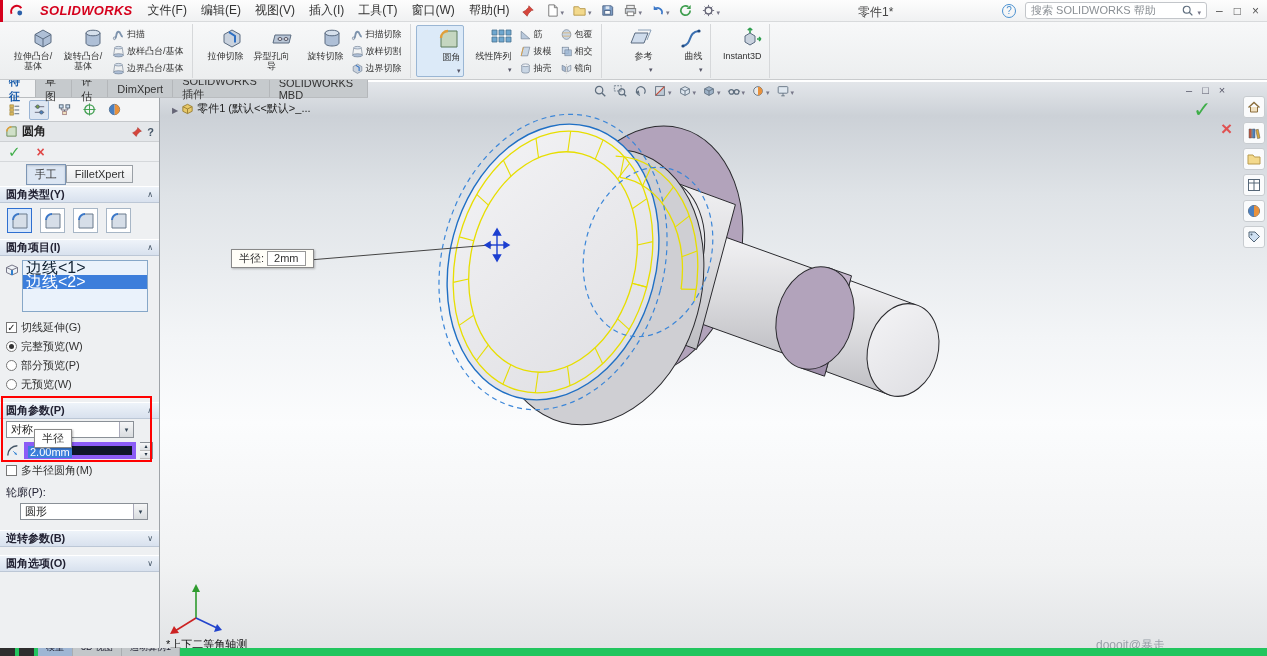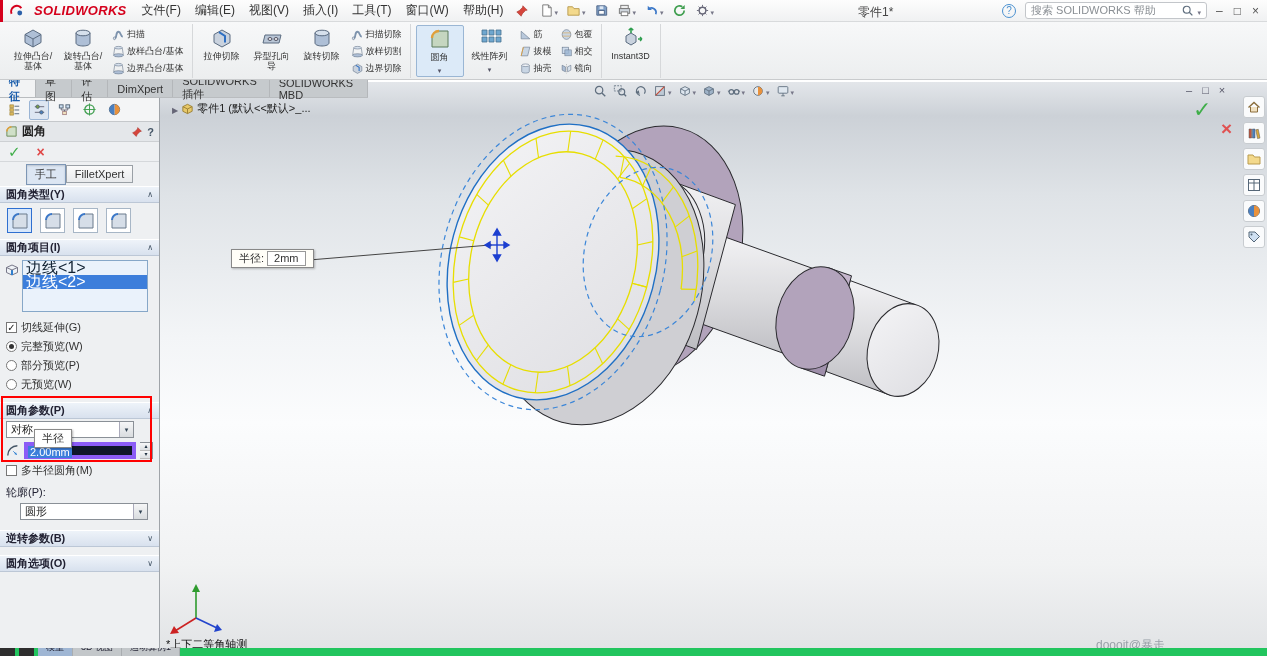--- a/index.html
+++ b/index.html
@@ -2,38 +2,38 @@
 <html><head>
 <meta charset="utf-8">
 <style>
   *{margin:0;padding:0;box-sizing:border-box}
   body{font-family:"Liberation Sans","DejaVu Sans",sans-serif}
   #app{position:relative;width:1267px;height:656px;overflow:hidden;background:#fff;font-size:12px;color:#333}
   .abs{position:absolute}
   
   .titlebar{left:0;top:0;width:1267px;height:22px;background:linear-gradient(#fdfdfd,#f0f1f2);border-bottom:1px solid #d8dadc;display:flex;align-items:center;z-index:30}
   .redstrip{position:absolute;left:0;top:0;width:3px;height:22px;background:#d5001c}
-  .logo{display:flex;align-items:center;gap:11px;padding:0 8px 0 10px}
+  .logo{display:flex;align-items:center;gap:17px;padding:0 8px 0 10px}
   .swtext{color:#d5001c;font-weight:bold;font-style:italic;font-size:13px;letter-spacing:.3px}
   .menus{display:flex}
   .menu{padding:3px 7px}
   .qicons{display:flex;align-items:center;gap:8px;margin-left:10px;color:#667}
   .qi{display:flex;align-items:center;gap:1px}
   .qcaret::after{content:"▾";font-size:7px;color:#778}
   .doctitle{position:absolute;left:858px;top:4px;color:#444}
   .tbright{position:absolute;right:8px;top:2px;display:flex;align-items:center;gap:9px}
   .helpc{width:14px;height:14px;border-radius:50%;border:1px solid #4a90d0;color:#4a90d0;font-size:10px;display:flex;align-items:center;justify-content:center}
   .searchbox{display:flex;align-items:center;gap:4px;border:1px solid #c3c6ca;border-radius:3px;background:#fff;height:17px;padding:0 5px;width:182px}
   .searchbox .stext{color:#8a8f94;font-size:11px;flex:1;white-space:nowrap}
   .wctl{display:flex;gap:11px;color:#555;align-items:center}
   .wctl span{font-size:12px;line-height:1}
   
   .ribbon{left:0;top:22px;width:1267px;height:58px;background:linear-gradient(#f7f8f9,#eceeef);border-bottom:1px solid #c9cbcd;display:flex;align-items:stretch;padding:2px 2px 1px 4px;z-index:25}
   .rgroup{display:flex;align-items:center;padding:0 5px;border-right:1px solid #d6d8da;gap:2px}
-  .rbtn{display:flex;flex-direction:column;align-items:center;border-radius:2px;padding:1px 2px}
+  .rbtn{display:flex;flex-direction:column;align-items:flex-end;border-radius:2px;padding:1px 2px}
   .rbtn.big{width:48px;height:52px}
   .rbtn.active{background:#dceaf8;border:1px solid #9ab6d4}
   .ric{width:24px;height:24px;flex:0 0 24px}
   .rlab{font-size:9px;line-height:10px;text-align:center;color:#333;margin-top:1px}
   .rcol{display:flex;flex-direction:column;justify-content:center;gap:1px}
   .rbtn.small{flex-direction:row;height:16px;padding:0 3px;align-items:center;gap:2px;width:auto}
   .ris{width:13px;height:13px}
   .rlab1{font-size:9px;color:#333;white-space:nowrap}
   .car::after{content:"▾";font-size:7px;color:#556;line-height:6px}
   
@@ -528,20 +528,36 @@
               <use href="#i-intersect"></use>
             </svg>
             <span class="rlab1">相交</span>
           </div>
         <div class="rbtn small">
             <svg class="ris" viewBox="0 0 24 24">
               <use href="#i-mirror"></use>
             </svg>
             <span class="rlab1">镜向</span>
           </div>
+      </div>
+    </div>
+    <div class="rgroup">
+      <div class="rbtn big">
+        <svg class="ric" viewBox="0 0 24 24">
+            <use href="#i-plane"></use>
+          </svg>
+        <span class="rlab">参考</span>
+        <span class="car"></span>
+      </div>
+      <div class="rbtn big">
+        <svg class="ric" viewBox="0 0 24 24">
+            <use href="#i-curve"></use>
+          </svg>
+        <span class="rlab">曲线</span>
+        <span class="car"></span>
       </div>
     </div>
     <div class="rgroup">
       <div class="rbtn big">
         <svg class="ric" viewBox="0 0 24 24">
             <use href="#i-i3d"></use>
           </svg>
         <span class="rlab">Instant3D</span>
       </div>
     </div>

